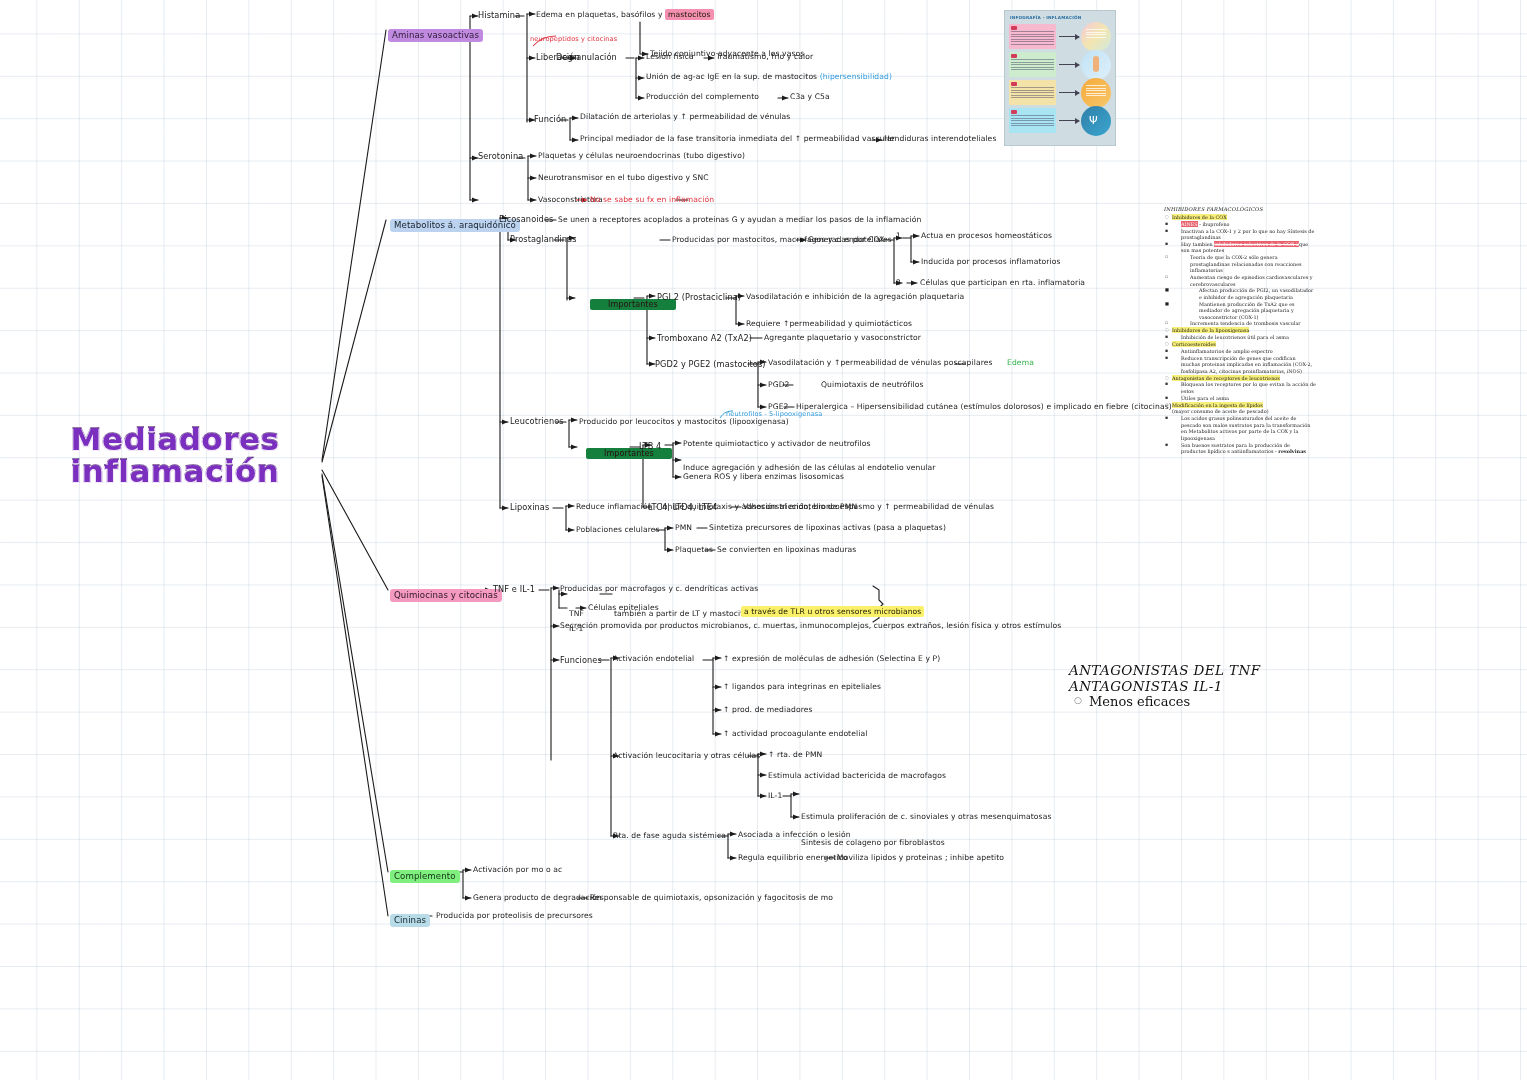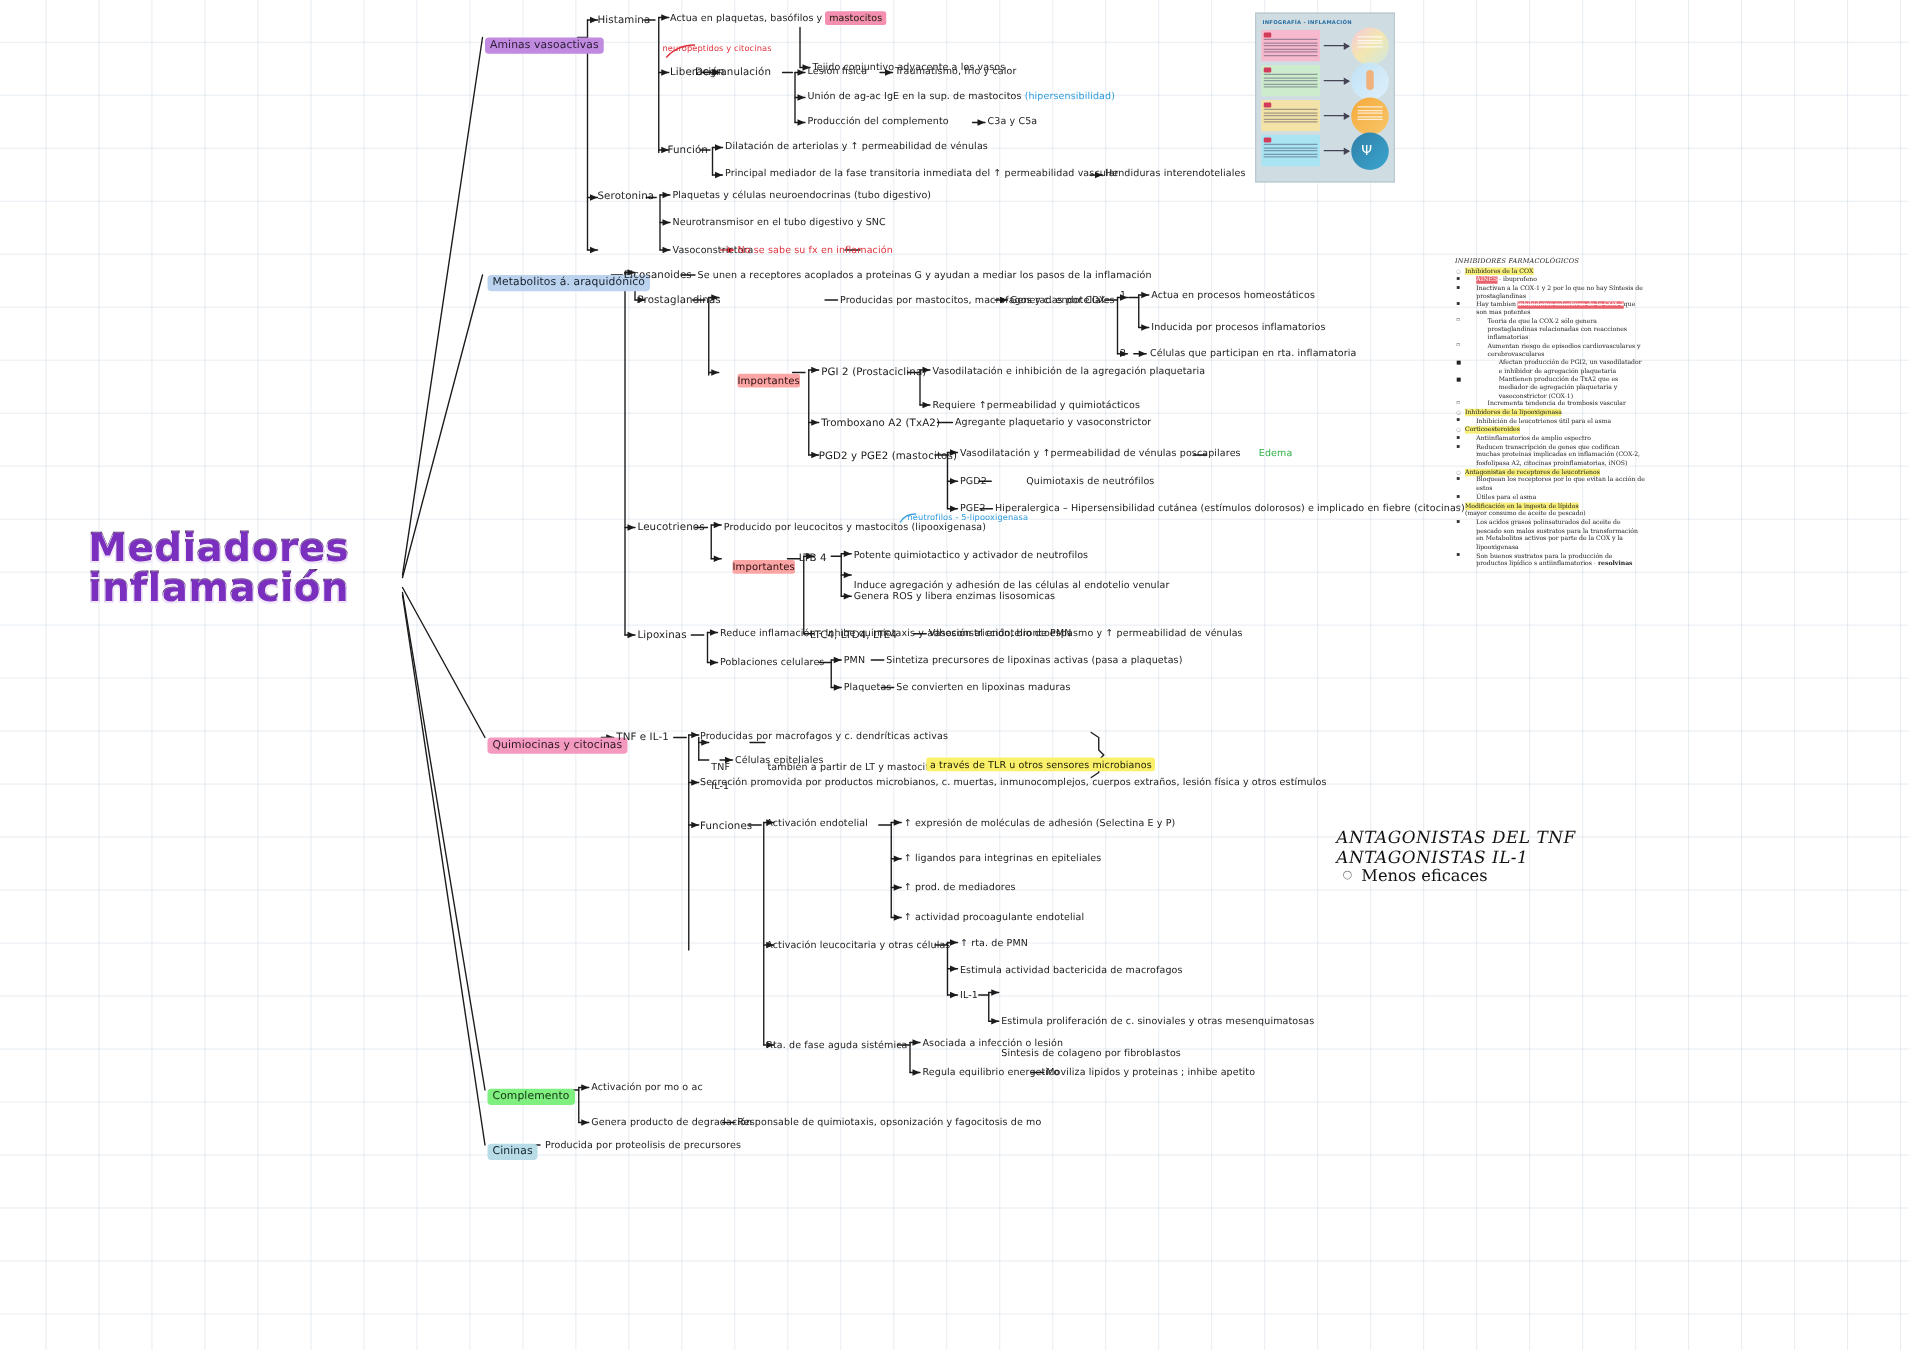--- a/index.html
+++ b/index.html
@@ -30,21 +30,21 @@
   .hand-md{ font-size:8.2px; }
   .hand-lg{ font-size:9.4px; }
 
   
   .hl{ padding:1px 4px 2px 4px; border-radius:3px; font-size:8.6px; }
   .hl-violet{ background:#c08ae0; color:#2b1b33; }
   .hl-blue{ background:#bcd3ef; color:#17202b; }
   .hl-pink{ background:#f49ac1; color:#2b1622; }
   .hl-green{ background:#7ff07f; color:#123012; }
   .hl-cyan{ background:#b8dbe8; color:#13252b; }
-  .hl-red{ background:#fca5a5; color:#2a0d10; padding:1px 0; border-radius:2px; font-size:8px;}
+  .hl-red{ background:#15803d; color:#2a0d10; padding:1px 18px; border-radius:2px; font-size:8px;}
   .hl-yellow{ background:#faf06a; color:#1b1b05; padding:1px 3px; border-radius:2px; }
   .txt-red{ color:#e0333d; }
   .txt-blue{ color:#2f9bdd; }
   .txt-green{ color:#2fb14a; }
   .txt-cyan{ color:#2f9bdd; }
 
   
   #title-bubble{
     position:absolute;left:10px;top:424px;width:330px;
     text-align:center;
@@ -399,21 +399,21 @@
 </div>
 <div class="node" style="left:390px;top:864px;">
   <span class="hl hl-green hand-lg">Complemento</span>
 </div>
 <div class="node" style="left:390px;top:908px;">
   <span class="hl hl-cyan hand-lg">Cininas</span>
 </div>
 
 <div class="node hand-md" style="left:478px;top:10px;">Histamina</div>
 <div class="node hand" style="left:536px;top:11px;">
-  <span>Actua en  plaquetas, basófilos  y</span>
+  <span>Edema en  plaquetas, basófilos  y</span>
   <span class="hl-yellow" style="background:#f48fb1;padding:1px 3px;border-radius:2px;">mastocitos</span>
 </div>
 <div class="node hand" style="left:650px;top:50px;">Tejido conjuntivo adyacente a los vasos</div>
 <div class="node hand txt-red" style="left:530px;top:36px;font-size:6.6px;">neuropeptidos y citocinas</div>
 <div class="node hand-md" style="left:536px;top:52px;">Liberación</div>
 <div class="node hand-md" style="left:544px;top:52px;padding-left:12px;">Degranulación</div>
 <div class="node hand" style="left:646px;top:53px;">Lesión física</div>
 <div class="node hand" style="left:716px;top:53px;">Traumatismo, frio y calor</div>
 <div class="node hand" style="left:646px;top:73px;">
   <span>Unión de ag-ac IgE en la sup. de mastocitos</span>

